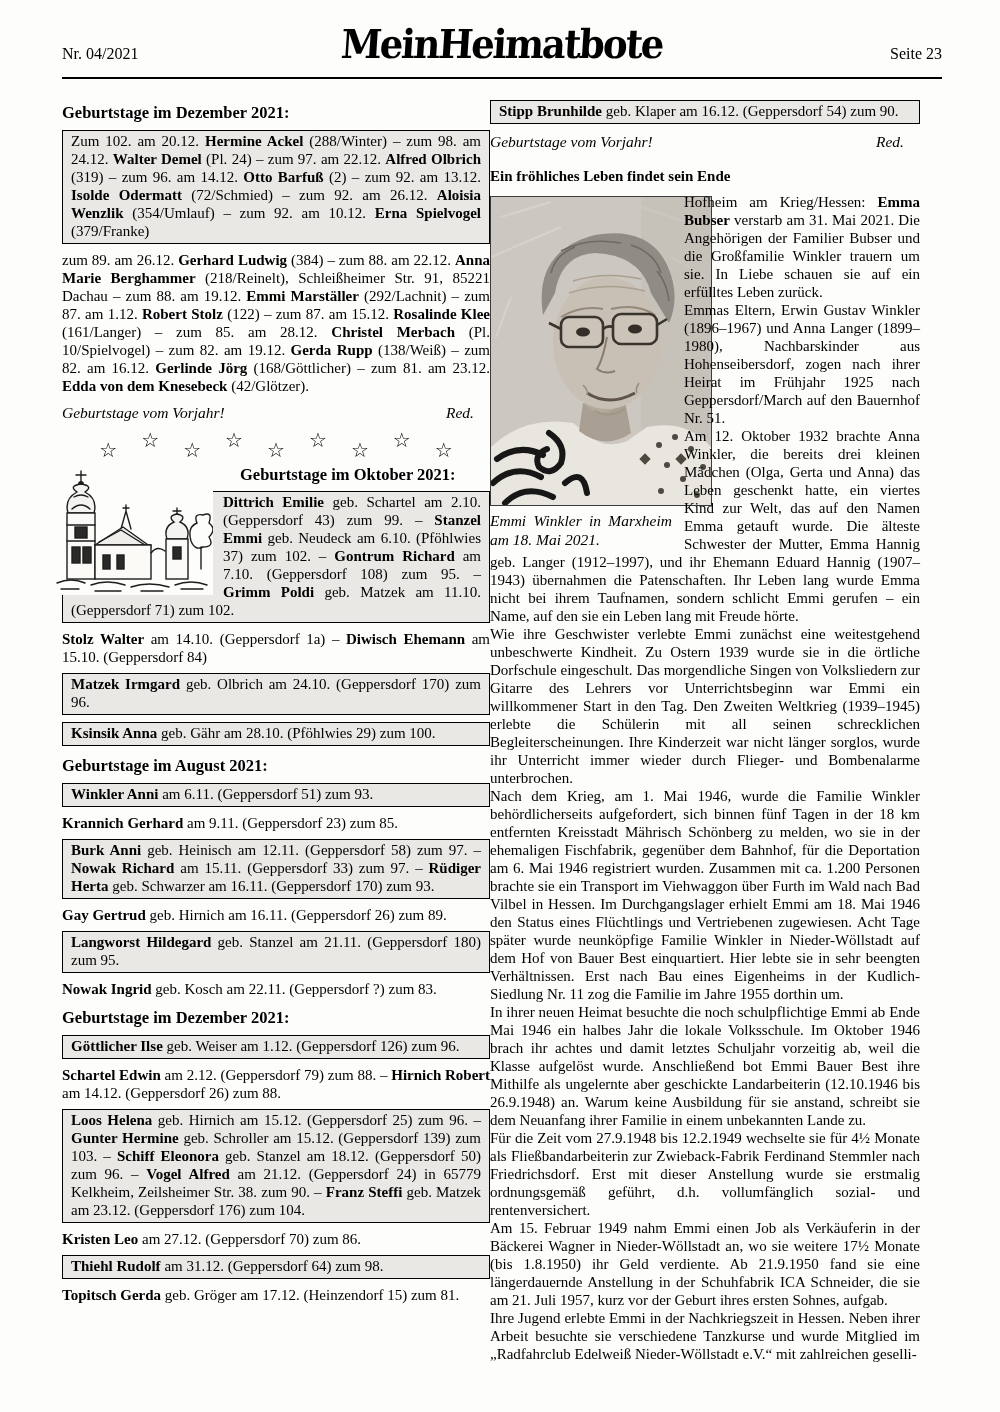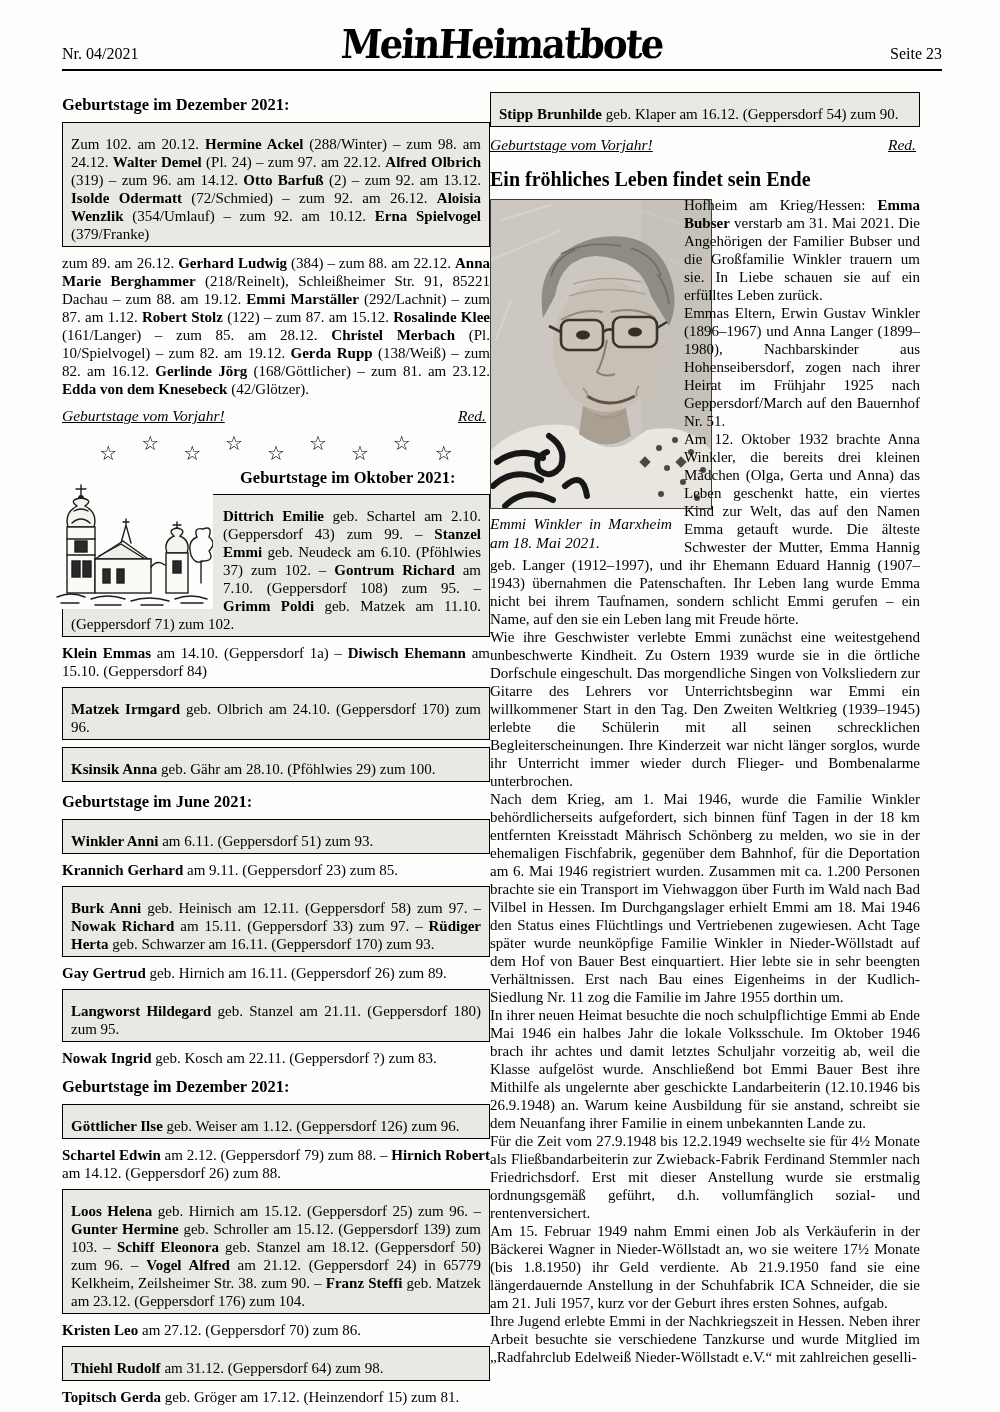--- a/index.html
+++ b/index.html
@@ -3,53 +3,53 @@
 <meta charset="utf-8">
 <style>
   html,body{margin:0;padding:0;background:#777;}
   .sheet{
     width:1000px;height:1412px;background:#fdfdfc;color:#000;
     font-family:"Liberation Serif","DejaVu Serif",serif;
     box-sizing:border-box;padding:26px 58px 0 62px;overflow:hidden;position:relative;
   }
   
   .masthead-row{display:grid;grid-template-columns:1fr auto 1fr;align-items:end;
-    border-bottom:2px solid #000;padding-bottom:6px;}
+    border-bottom:2px solid #000;padding-bottom:14px;}
   .issue-no{font-size:16px;justify-self:start;}
   .masthead{font-family:"DejaVu Serif",serif;font-weight:bold;font-size:37px;line-height:1;
     letter-spacing:-2px;transform:scaleY(1.08) skewX(-4deg);white-space:nowrap;}
   .page-label{font-size:16px;justify-self:end;}
   
   .columns{display:flex;margin-top:14px;}
   .col{font-size:15px;line-height:18px;text-align:justify;hyphens:auto;}
   .col-left{width:428px;flex:0 0 428px;}
   .col-right{width:430px;flex:0 0 430px;}
   b{font-weight:bold;}
   
   .sub-heading{font-weight:bold;font-size:16.5px;line-height:20px;text-align:left;
     margin:10px 0 5px 0;}
   .entry{margin:7px 0;}
-  .box{border:1.3px solid #000;background:#e9e8e4;padding:12px 8px 3px 8px;margin:7px 0;}
+  .box{border:1.3px solid #000;background:#e9e8e4;padding:1px 8px 3px 8px;margin:7px 0;}
   .vorjahr{display:flex;justify-content:space-between;font-style:italic;font-size:15.5px;
-    margin:9px 4px 4px 0;text-decoration:underline;}
+    margin:9px 16px 4px 0;}
   
   .star-row{display:flex;justify-content:center;gap:24px;margin:12px 0 6px 0;
     font-family:"DejaVu Sans",sans-serif;font-size:20px;line-height:26px;}
   .star-row .hi{transform:translateY(-7px);display:inline-block;}
   .star-row .lo{transform:translateY(3px);display:inline-block;}
   
   .village-heading{text-align:center;font-weight:bold;font-size:17.5px;letter-spacing:.5px;
     margin:10px 0 10px 0;}
   .okt-heading{font-weight:bold;font-size:16.5px;text-align:left;margin:0 0 5px 178px;}
   .okt-box{position:relative;overflow:visible;}
   .church-float{float:left;width:162px;height:128px;margin:-26px 10px 0 -20px;
     position:relative;z-index:2;background:#fdfdfc;}
   .church-float svg{display:block;}
   
-  .article-heading{font-weight:bold;font-size:20px;text-align:left;margin:16px 0 8px 0;}
+  .article-heading{font-weight:bold;font-size:15px;text-align:left;margin:16px 0 8px 0;}
   .photo-float{float:left;width:182px;margin:3px 12px 1px 0;}
   .photo-frame{border:1px solid #3c3c3c;display:block;width:220px;height:308px;}
   .photo-caption{font-style:italic;text-align:justify;margin-top:5px;line-height:19px;
     font-size:15.5px;}
   .para{margin:0;text-align:justify;}
   .article-body{margin-top:2px;}
 </style>
 </head>
 <body>
 
@@ -128,24 +128,24 @@
 
               <path d="M6 116 Q20 110 34 116 M40 118 Q56 112 74 118 M80 120 Q98 114 118 120 M124 118 Q140 112 156 118"></path>
               <path d="M10 122 H28 M44 124 H70 M90 124 H112 M130 122 H152"></path>
             </g>
           </svg>
         </span>
         <span><b>Dittrich Emilie</b><span> geb. Schartel am 2.10. (Geppersdorf 43) zum 99. – </span><b>Stanzel Emmi</b><span> geb. Neudeck am 6.10. (Pföhlwies 37) zum 102. – </span><b>Gontrum Richard</b><span> am 7.10. (Geppersdorf 108) zum 95. – </span><b>Grimm Poldi</b><span> geb. Matzek am 11.10. (Geppersdorf 71) zum 102.</span></span>
       </div>
 
       <div>
-          <div class="entry"><b>Klein Emmas</b><span> am 14.10. (Geppersdorf 1a) – </span><b>Diwisch Ehemann</b><span> am 15.10. (Geppersdorf 84)</span></div>
+          <div class="entry"><b>Stolz Walter</b><span> am 14.10. (Geppersdorf 1a) – </span><b>Diwisch Ehemann</b><span> am 15.10. (Geppersdorf 84)</span></div>
           <div class="entry box"><b>Matzek Irmgard</b><span> geb. Olbrich am 24.10. (Geppersdorf 170) zum 96.</span></div>
           <div class="entry box"><b>Ksinsik Anna</b><span> geb. Gähr am 28.10. (Pföhlwies 29) zum 100.</span></div>
-          <div class="sub-heading">Geburtstage im June 2021:</div>
+          <div class="sub-heading">Geburtstage im August 2021:</div>
           <div class="entry box"><b>Winkler Anni</b><span> am 6.11. (Geppersdorf 51) zum 93.</span></div>
           <div class="entry"><b>Krannich Gerhard</b><span> am 9.11. (Geppersdorf 23) zum 85.</span></div>
           <div class="entry box"><b>Burk Anni</b><span> geb. Heinisch am 12.11. (Geppersdorf 58) zum 97. – </span><b>Nowak Richard</b><span> am 15.11. (Geppersdorf 33) zum 97. – </span><b>Rüdiger Herta</b><span> geb. Schwarzer am 16.11. (Geppersdorf 170) zum 93.</span></div>
           <div class="entry"><b>Gay Gertrud</b><span> geb. Hirnich am 16.11. (Geppersdorf 26) zum 89.</span></div>
           <div class="entry box"><b>Langworst Hildegard</b><span> geb. Stanzel am 21.11. (Geppersdorf 180) zum 95.</span></div>
           <div class="entry"><b>Nowak Ingrid</b><span> geb. Kosch am 22.11. (Geppersdorf ?) zum 83.</span></div>
           <div class="sub-heading">Geburtstage im Dezember 2021:</div>
           <div class="entry box"><b>Göttlicher Ilse</b><span> geb. Weiser am 1.12. (Geppersdorf 126) zum 96.</span></div>
           <div class="entry"><b>Schartel Edwin</b><span> am 2.12. (Geppersdorf 79) zum 88. – </span><b>Hirnich Robert</b><span> am 14.12. (Geppersdorf 26) zum 88.</span></div>
           <div class="entry box"><b>Loos Helena</b><span> geb. Hirnich am 15.12. (Geppersdorf 25) zum 96. – </span><b>Gunter Hermine</b><span> geb. Schroller am 15.12. (Geppersdorf 139) zum 103. – </span><b>Schiff Eleonora</b><span> geb. Stanzel am 18.12. (Geppersdorf 50) zum 96. – </span><b>Vogel Alfred</b><span> am 21.12. (Geppersdorf 24) in 65779 Kelkheim, Zeilsheimer Str. 38. zum 90. – </span><b>Franz Steffi</b><span> geb. Matzek am 23.12. (Geppersdorf 176) zum 104.</span></div>

